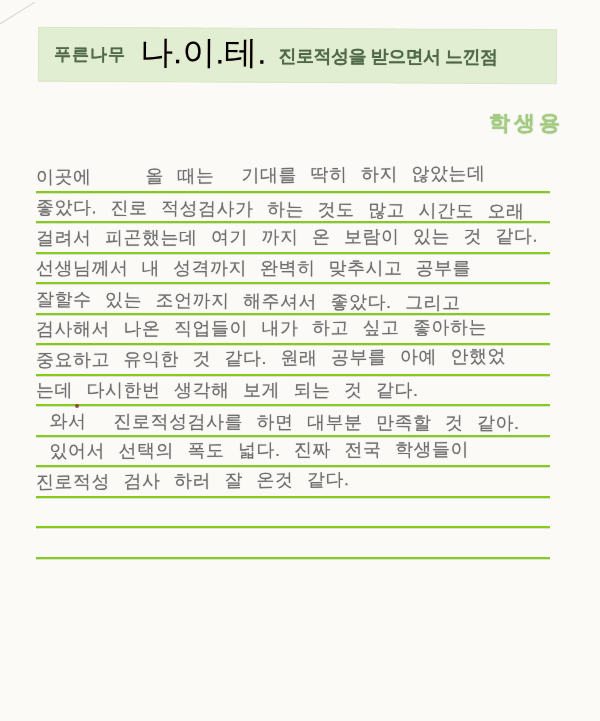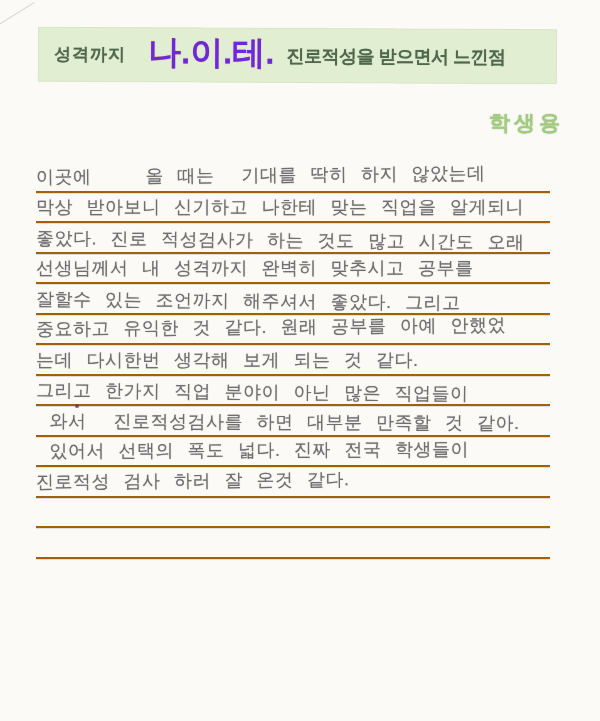--- a/index.html
+++ b/index.html
@@ -25,42 +25,42 @@
     display:flex;align-items:center;
     padding-left:16px;box-sizing:border-box;
     transform:rotate(0.3deg);
     box-shadow:0 0 0 1px rgba(190,205,170,0.25) inset;
   }
   .banner .prefix{
     color:#50684a;font-weight:bold;font-size:17px;letter-spacing:1px;
     text-shadow:0 0 1px rgba(80,104,74,0.4);
   }
   .banner .brand{
-    color:#6d28d9;font-weight:bold;font-size:33px;letter-spacing:0px;
-    margin-left:22px;margin-top:-4px;
+    color:#000000;font-weight:normal;font-size:33px;letter-spacing:0px;
+    margin-left:14px;margin-top:-4px;
     text-shadow:0 0 1px rgba(192,85,104,0.5);
   }
   .banner .title{
     color:#50684a;font-weight:bold;font-size:18px;letter-spacing:-0.5px;
     margin-left:12px;
     text-shadow:0 0 1px rgba(80,104,74,0.4);
   }
   
   .stamp{
     position:absolute;left:489px;top:109px;
     color:#a3ca83;font-weight:bold;font-size:21px;letter-spacing:4px;
     text-shadow:0 0 1px rgba(163,202,131,0.9), 0 0 2px rgba(163,202,131,0.45);
   }
   
   .lines{
     position:absolute;left:36px;top:162px;width:514px;
   }
   .row{
     height:28.5px;
-    border-bottom:2px solid #a16207;
+    border-bottom:2px solid #84cc16;
     box-shadow:0 1px 0 rgba(70,70,70,0.15);
     display:flex;align-items:flex-end;
     position:relative;
   }
   .hw{
     display:block;
     white-space:pre;
     font-size:18px;
     line-height:26px;
     color:#6f6f6f;
@@ -77,51 +77,51 @@
   }
 </style>
 </head>
 <body>
 
 <div class="paper">
 
   <div class="corner-crease"></div>
 
   <div class="banner">
-    <span class="prefix">성격까지</span>
+    <span class="prefix">푸른나무</span>
     <span class="brand">나.이.테.</span>
     <span class="title">진로적성을 받으면서 느낀점</span>
   </div>
 
   <div class="stamp">학생용</div>
 
   <div class="lines" id="lines">
       <div class="row">
         <span class="hw" style="transform: rotate(-0.5deg);">이곳에    올 때는  기대를 딱히 하지 않았는데</span>
       </div>
       <div class="row">
-        <span class="hw" style="transform: rotate(0deg);">막상 받아보니 신기하고 나한테 맞는 직업을 알게되니</span>
-      </div>
-      <div class="row">
         <span class="hw" style="transform: rotate(0.5deg);">좋았다. 진로 적성검사가 하는 것도 많고 시간도 오래</span>
       </div>
       <div class="row">
-        <span class="hw" style="transform: rotate(0deg);">선생님께서 내 성격까지 완벽히 맞추시고 공부를</span>
+        <span class="hw" style="transform: rotate(-0.25deg);">걸려서 피곤했는데 여기 까지 온 보람이 있는 것 같다.</span>
+      </div>
+      <div class="row">
+        <span class="hw" style="transform: rotate(0deg); font-family: Liberation Serif, serif;">선생님께서 내 성격까지 완벽히 맞추시고 공부를</span>
       </div>
       <div class="row">
         <span class="hw" style="transform: rotate(0.5deg);">잘할수 있는 조언까지 해주셔서 좋았다. 그리고</span>
+      </div>
+      <div class="row">
+        <span class="hw" style="transform: rotate(-0.25deg);">검사해서 나온 직업들이 내가 하고 싶고 좋아하는</span>
       </div>
       <div class="row">
         <span class="hw" style="transform: rotate(-0.5deg);">중요하고 유익한 것 같다. 원래 공부를 아예 안했었</span>
       </div>
       <div class="row">
         <span class="hw" style="transform: rotate(0deg); margin-top: 45px;">는데 다시한번 생각해 보게 되는 것 같다.</span>
-      </div>
-      <div class="row">
-        <span class="hw" style="transform: rotate(0.5deg);">그리고 한가지 직업 분야이 아닌 많은 직업들이</span>
       </div>
       <div class="row">
         <span class="hw" style="transform: rotate(0.25deg);"> 와서  진로적성검사를 하면 대부분 만족할 것 같아.</span>
       </div>
       <div class="row">
         <span class="hw" style="transform: rotate(-0.25deg);"> 있어서 선택의 폭도 넓다. 진짜 전국 학생들이</span>
       </div>
       <div class="row">
         <span class="hw" style="transform: rotate(-0.5deg);">진로적성 검사 하러 잘 온것 같다.</span>
       </div>

